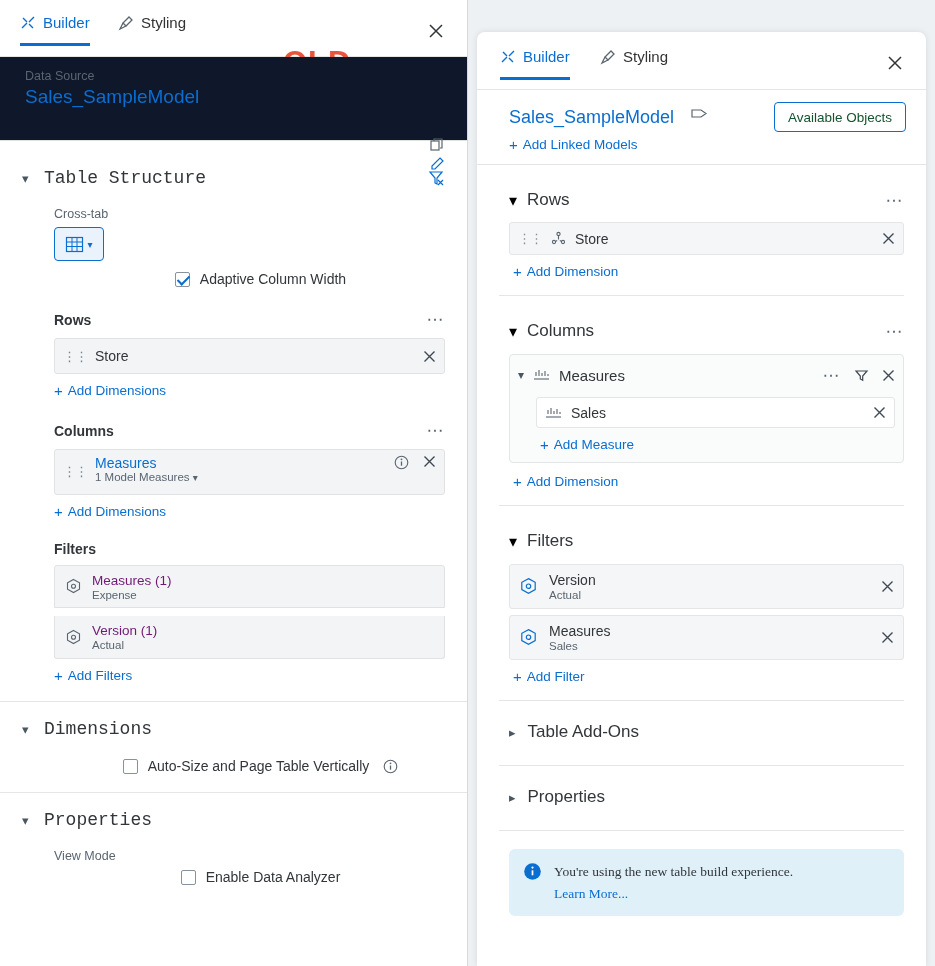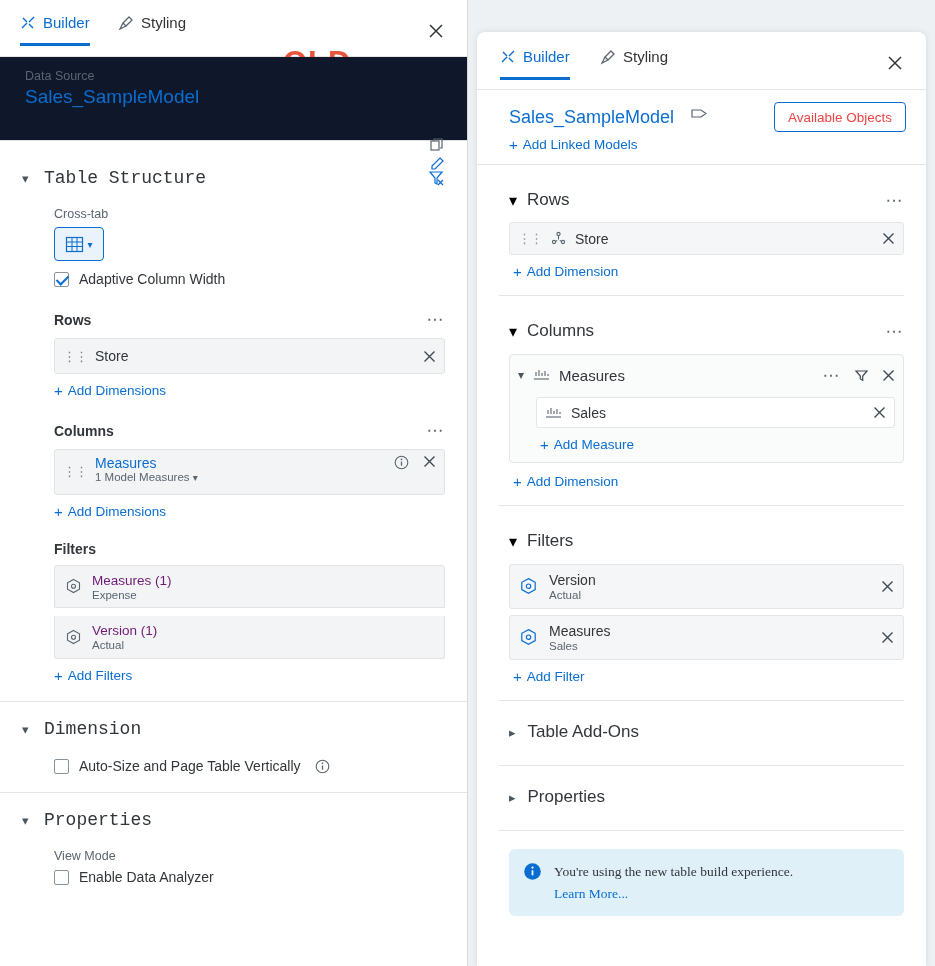--- a/index.html
+++ b/index.html
@@ -59,21 +59,21 @@
 
   .old-body { position: relative; }
   .sub-label { font-size: 12.5px; color: #5a6570; padding: 0 22px; margin: 14px 0 6px 32px; }
 
   .crosstab-btn {
     margin-left: 54px; width: 50px; height: 34px; border: 1px solid #0a6ed1;
     border-radius: 4px; background: #eaf2fb; display: flex; align-items: center;
     justify-content: center; gap: 3px; cursor: pointer;
   }
 
-  .checkrow { display: flex; align-items: center; gap: 10px; margin: 10px 0 0 54px; font-size: 14px; color: #32363a; }
+  .checkrow { display: flex; align-items: center; gap: 10px; margin: 10px 0 0 54px; font-size: 14px; color: #32363a; justify-content: center; }
   .cb { width: 15px; height: 15px; border: 1px solid #89919a; border-radius: 2px; background:#fff; position: relative; cursor:pointer;}
   .cb.checked::after {
     content: ""; position: absolute; left: 4px; top: 0px; width: 5px; height: 10px;
     border: solid #0a6ed1; border-width: 0 2px 2px 0; transform: rotate(45deg);
   }
 
   .grp-head {
     display: flex; align-items: center; padding: 0 22px 0 54px; margin-top: 22px;
   }
   .grp-title { font-size: 14px; font-weight: bold; color: #32363a; }
@@ -127,21 +127,21 @@
   .new-tab-styling { left: 123px; top: 16px; }
   .new-close { position: absolute; right: 22px; top: 22px; width: 18px; height: 18px; cursor:pointer; }
 
   .new-ds {
     position: relative; padding: 16px 20px 12px 32px; border-bottom: 1px solid #e5e5e5;
   }
   .new-ds-title { font-size: 18px; color: #0a6ed1; display:inline-block; }
   .tag-ico { display:inline-block; margin-left: 12px; vertical-align: 2px; cursor:pointer; }
   .avail-btn {
     position: absolute; right: 20px; top: 12px; height: 30px; padding: 0 13px;
-    border: 1px solid #0a6ed1; border-radius: 4px; color: #ef4444; background: #fff;
+    border: 1px solid #0a6ed1; border-radius: 4px; color: #14532d; background: #fff;
     font-size: 13.5px; display: flex; align-items: center; cursor: pointer;
   }
   .add-linked { margin-top: 9px; font-size: 13.5px; color:#0a6ed1; cursor:pointer; display:flex; align-items:center; gap:5px;}
 
   .n-sec { padding: 0 0 0 0; }
   .n-sec-head {
     display:flex; align-items:center; gap: 10px; height: 34px;
     padding: 0 22px 0 32px; margin-top: 18px;
   }
   .n-sec-title { font-size: 17px; color: #32363a; }
@@ -352,21 +352,21 @@
       </div>
       <div class="add-link">
         <span class="plus">+</span>
         <span>Add Filters</span>
       </div>
 
       <div class="old-divider"></div>
 
       <div class="section-head" style="margin-top:12px;">
         <span class="caret">▾</span>
-        <span class="section-title">Dimension</span>
+        <span class="section-title">Dimensions</span>
       </div>
       <div class="checkrow" style="margin-top:14px;">
         <span class="cb"></span>
         <span>Auto-Size and Page Table Vertically</span>
         <span style="margin-left:4px;">
           <svg width="15" height="15" viewBox="0 0 15 15">
               <circle cx="7.5" cy="7.5" r="6.3" fill="none" stroke="#5a6570" stroke-width="1.1"></circle>
               <path d="M7.5 6.5v4.2" stroke="#5a6570" stroke-width="1.3"></path>
               <circle cx="7.5" cy="4.3" r="0.9" fill="#5a6570"></circle>
             </svg>

